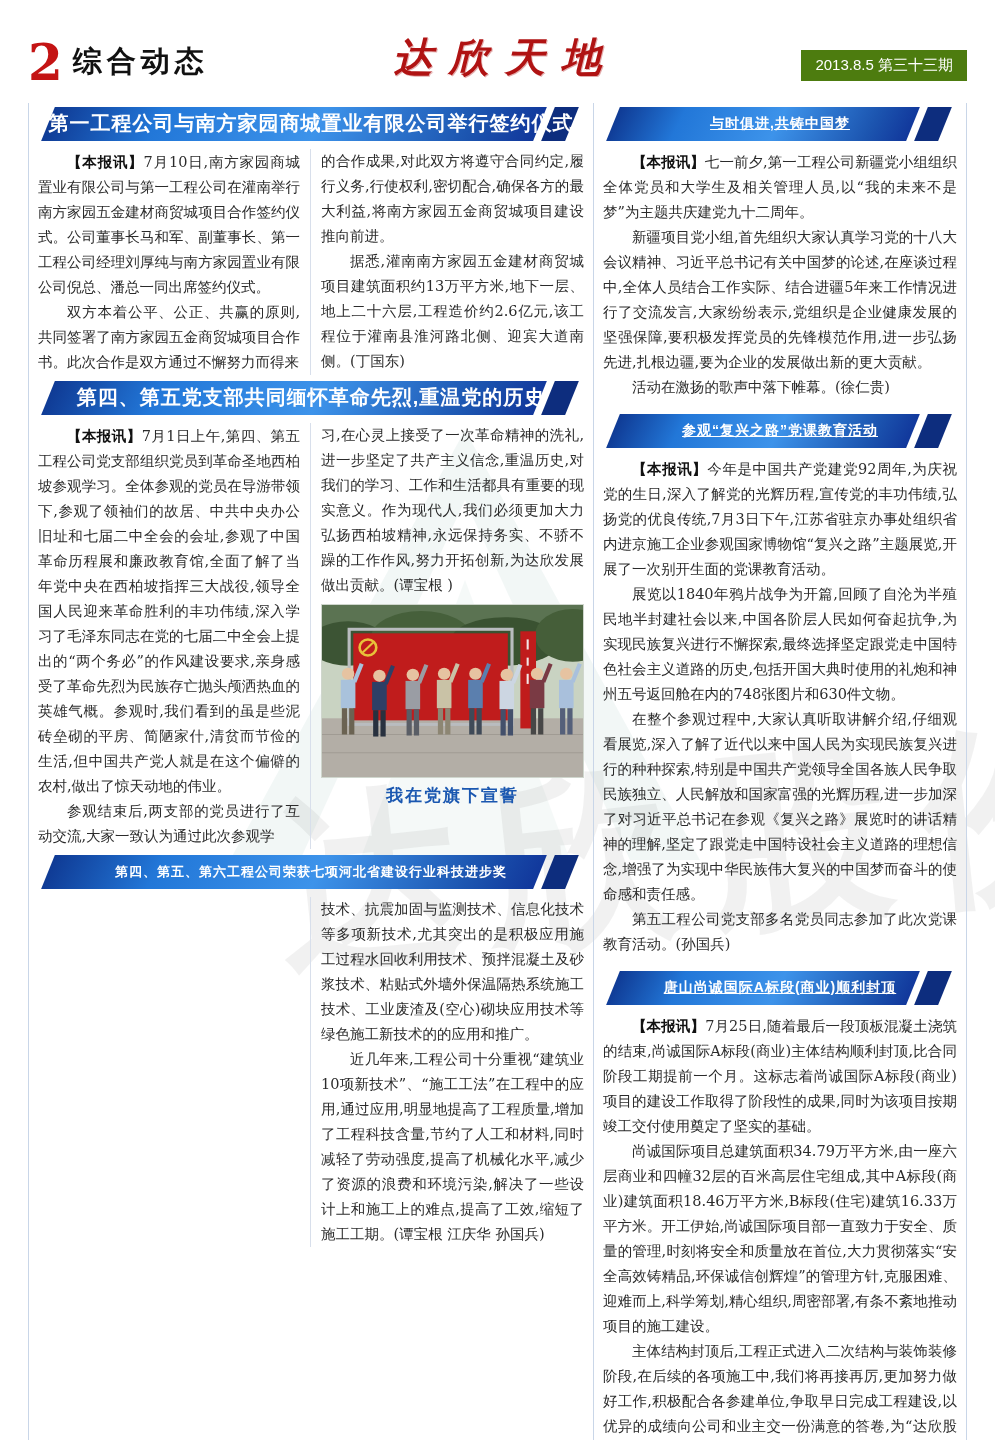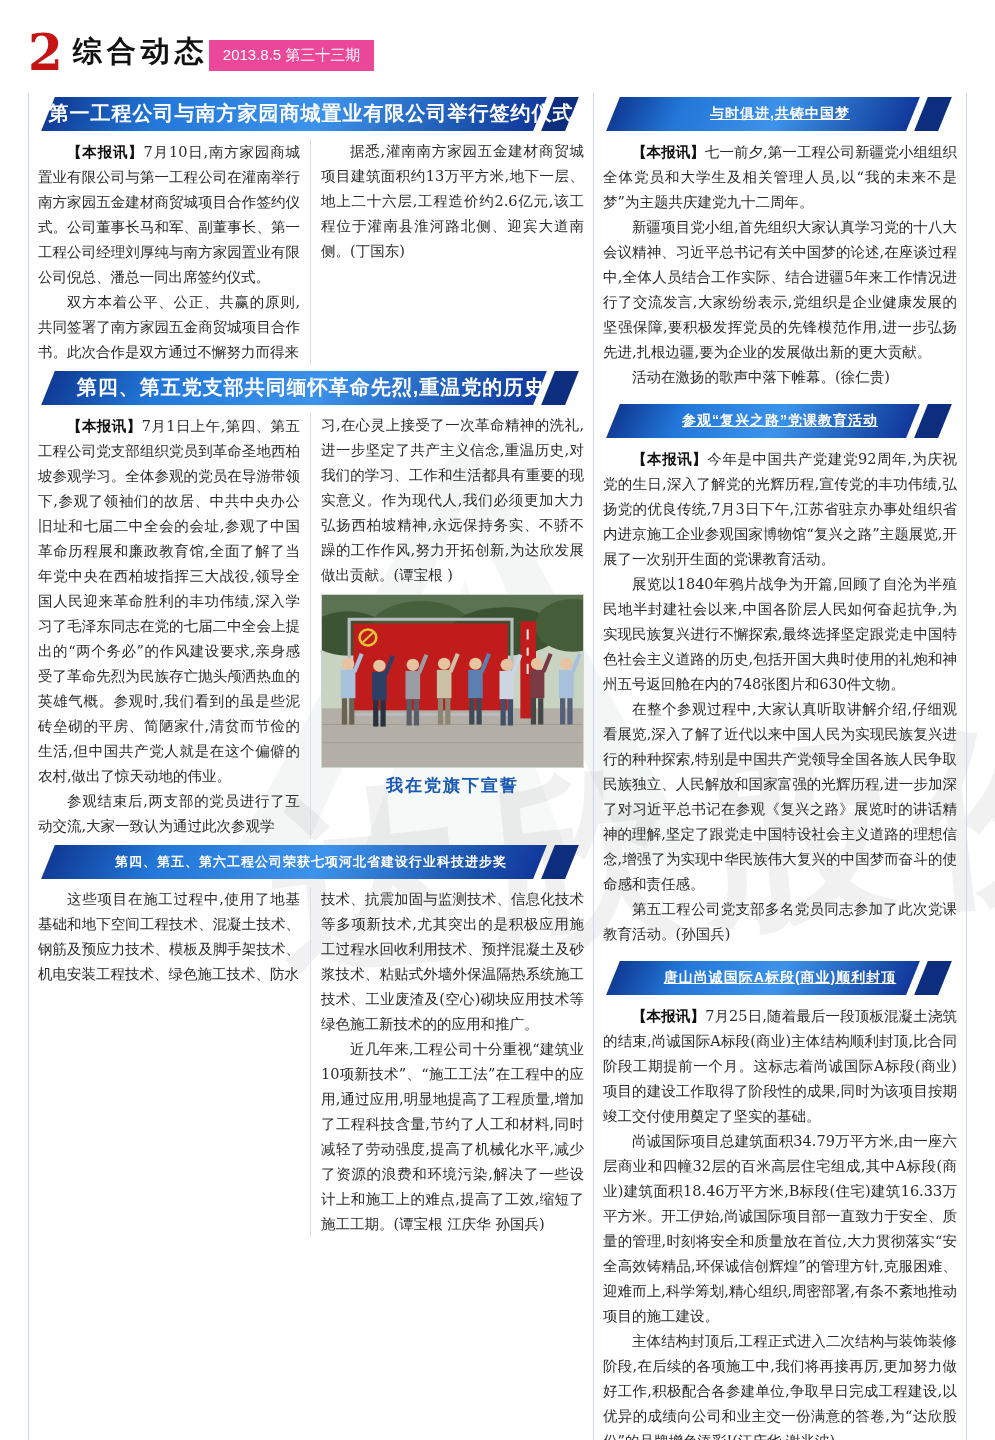--- a/index.html
+++ b/index.html
@@ -10,21 +10,21 @@
   }
   .page { position:relative; z-index:1; padding:30px 28px 0; height:100%; display:flex; flex-direction:column; }
 
   
   .hdr { display:flex; align-items:flex-end; }
   .hdr-left { display:flex; align-items:flex-end; gap:10px; }
   .page-num { font-size:50px; line-height:0.9; font-weight:bold; color:#c41414; font-family:"DejaVu Serif",serif; }
   .section-name { font-size:29px; font-weight:bold; letter-spacing:5px; color:#111; padding-bottom:3px; }
   .masthead { flex:1; text-align:center; font-size:40px; font-weight:bold; font-style:italic;
     color:#b01313; letter-spacing:16px; padding-bottom:0px; text-shadow:1px 1px 0 rgba(176,19,19,.35); }
-  .issue-box { background:#ec4899; color:#fff; font-family:"Liberation Sans",sans-serif;
+  .issue-box { background:#4d7c0f; color:#fff; font-family:"Liberation Sans",sans-serif;
     font-size:15px; padding:6px 14px; margin-bottom:4px; white-space:nowrap; }
   .hdr-rule { height:3px; background:#4a4a4a; margin-top:8px; }
 
   
   .grid { display:flex; margin-top:10px; }
   .col-left  { width:566px; border-left:1px solid #c9d6e8; border-right:1px solid #c9d6e8; padding:0 9px; }
   .col-right { flex:1; border-right:1px solid #c9d6e8; padding:0 9px; }
 
   .banner { position:relative; height:34px; margin:4px 2px 8px; }
   .banner .bar { position:absolute; left:8px; right:42px; top:0; bottom:0; transform:skewX(-22deg);
@@ -68,40 +68,42 @@
 </div>
 <div class="wm-text">达欣股份</div>
 
 <div class="page">
 
   <div class="hdr">
     <div class="hdr-left">
       <span class="page-num">2</span>
       <span class="section-name">综合动态</span>
     </div>
+    <div class="masthead">达欣天地</div>
     <div class="issue-box">2013.8.5 第三十三期</div>
   </div>
   <div class="hdr-rule"></div>
 
   <div class="grid">
 
     <div class="col-left">
 
       <div class="art">
         <div class="banner">
           <div class="bar"></div>
           <div class="tail"></div>
           <div class="txt">第一工程公司与南方家园商城置业有限公司举行签约仪式</div>
         </div>
         <div class="twocol">
           <div class="subcol first">
               <p class="para ind"><b>【本报讯】</b>7月10日,南方家园商城置业有限公司与第一工程公司在灌南举行南方家园五金建材商贸城项目合作签约仪式。公司董事长马和军、副董事长、第一工程公司经理刘厚纯与南方家园置业有限公司倪总、潘总一同出席签约仪式。</p>
               <p class="para ind">双方本着公平、公正、共赢的原则,共同签署了南方家园五金商贸城项目合作书。此次合作是双方通过不懈努力而得来</p>
             </div>
           <div class="subcol second">
+              <p class="para">的合作成果,对此双方将遵守合同约定,履行义务,行使权利,密切配合,确保各方的最大利益,将南方家园五金商贸城项目建设推向前进。</p>
               <p class="para ind">据悉,灌南南方家园五金建材商贸城项目建筑面积约13万平方米,地下一层、地上二十六层,工程造价约2.6亿元,该工程位于灌南县淮河路北侧、迎宾大道南侧。(丁国东)</p>
             </div>
         </div>
       </div>
 
       <div class="art">
         <div class="banner">
           <div class="bar"></div>
           <div class="tail"></div>
           <div class="txt">第四、第五党支部共同缅怀革命先烈,重温党的历史</div>
@@ -203,21 +205,20 @@
       </div>
 
       <div class="art">
         <div class="banner">
           <div class="bar"></div>
           <div class="tail"></div>
           <div class="txt" style="font-size:13px;">第四、第五、第六工程公司荣获七项河北省建设行业科技进步奖</div>
         </div>
         <div class="twocol">
           <div class="subcol first">
-              <p class="para ind">这些项目在施工过程中,使用了地基基础和地下空间工程技术、混凝土技术、钢筋及预应力技术、模板及脚手架技术、机电安装工程技术、绿色施工技术、防水</p>
             </div>
           <div class="subcol second">
               <p class="para">技术、抗震加固与监测技术、信息化技术等多项新技术,尤其突出的是积极应用施工过程水回收利用技术、预拌混凝土及砂浆技术、粘贴式外墙外保温隔热系统施工技术、工业废渣及(空心)砌块应用技术等绿色施工新技术的的应用和推广。</p>
               <p class="para ind">近几年来,工程公司十分重视“建筑业10项新技术”、“施工工法”在工程中的应用,通过应用,明显地提高了工程质量,增加了工程科技含量,节约了人工和材料,同时减轻了劳动强度,提高了机械化水平,减少了资源的浪费和环境污染,解决了一些设计上和施工上的难点,提高了工效,缩短了施工工期。(谭宝根 江庆华 孙国兵)</p>
             </div>
         </div>
       </div>
 
     </div>
 

